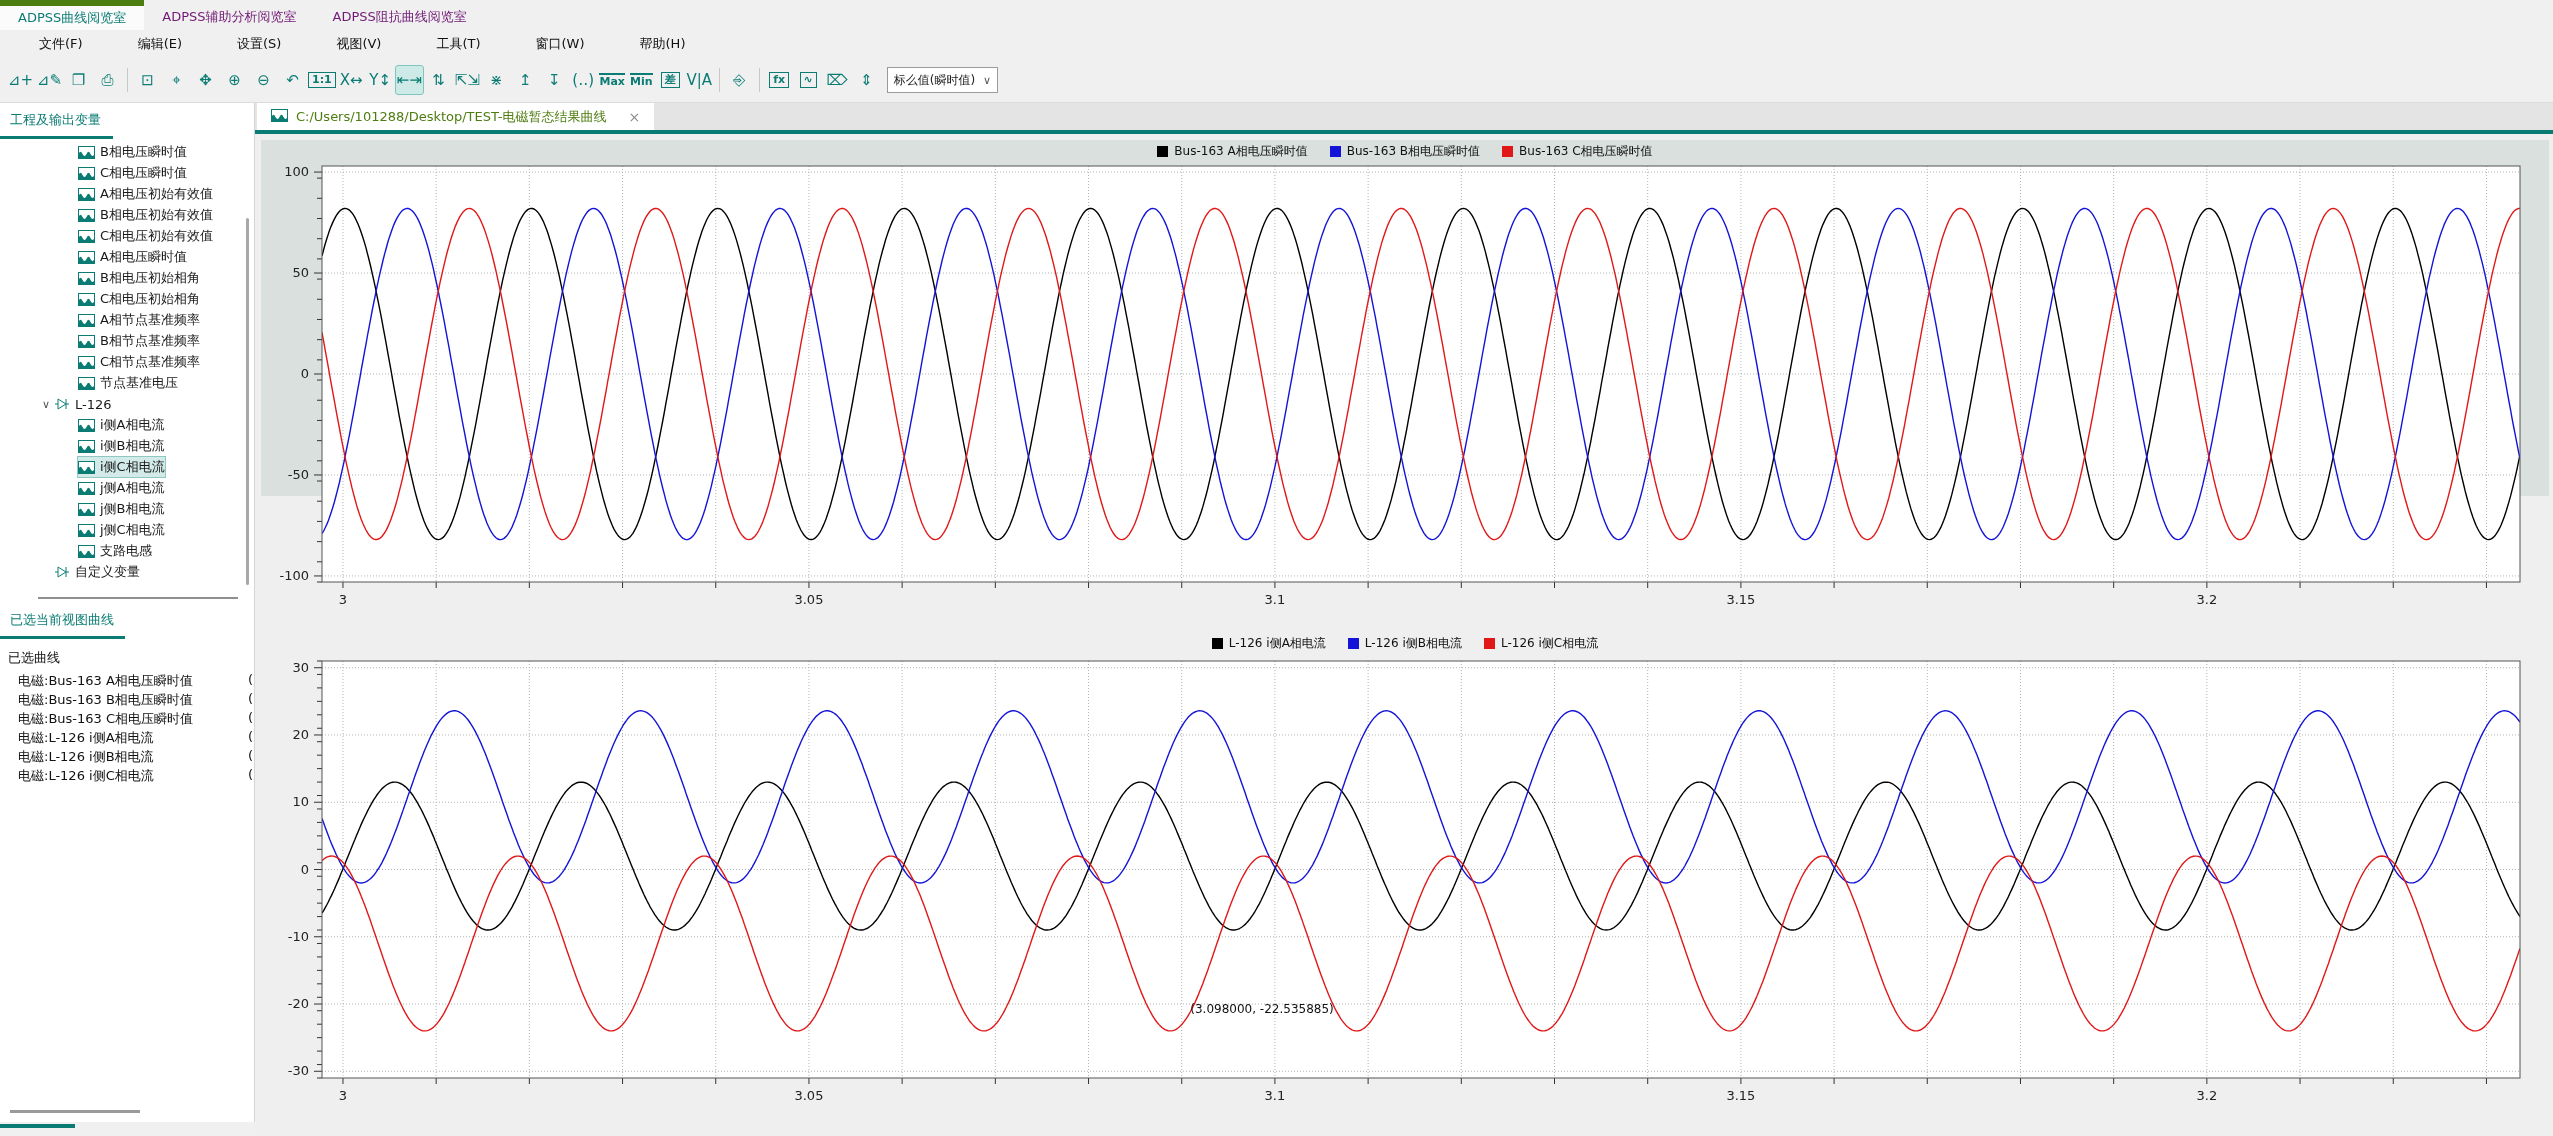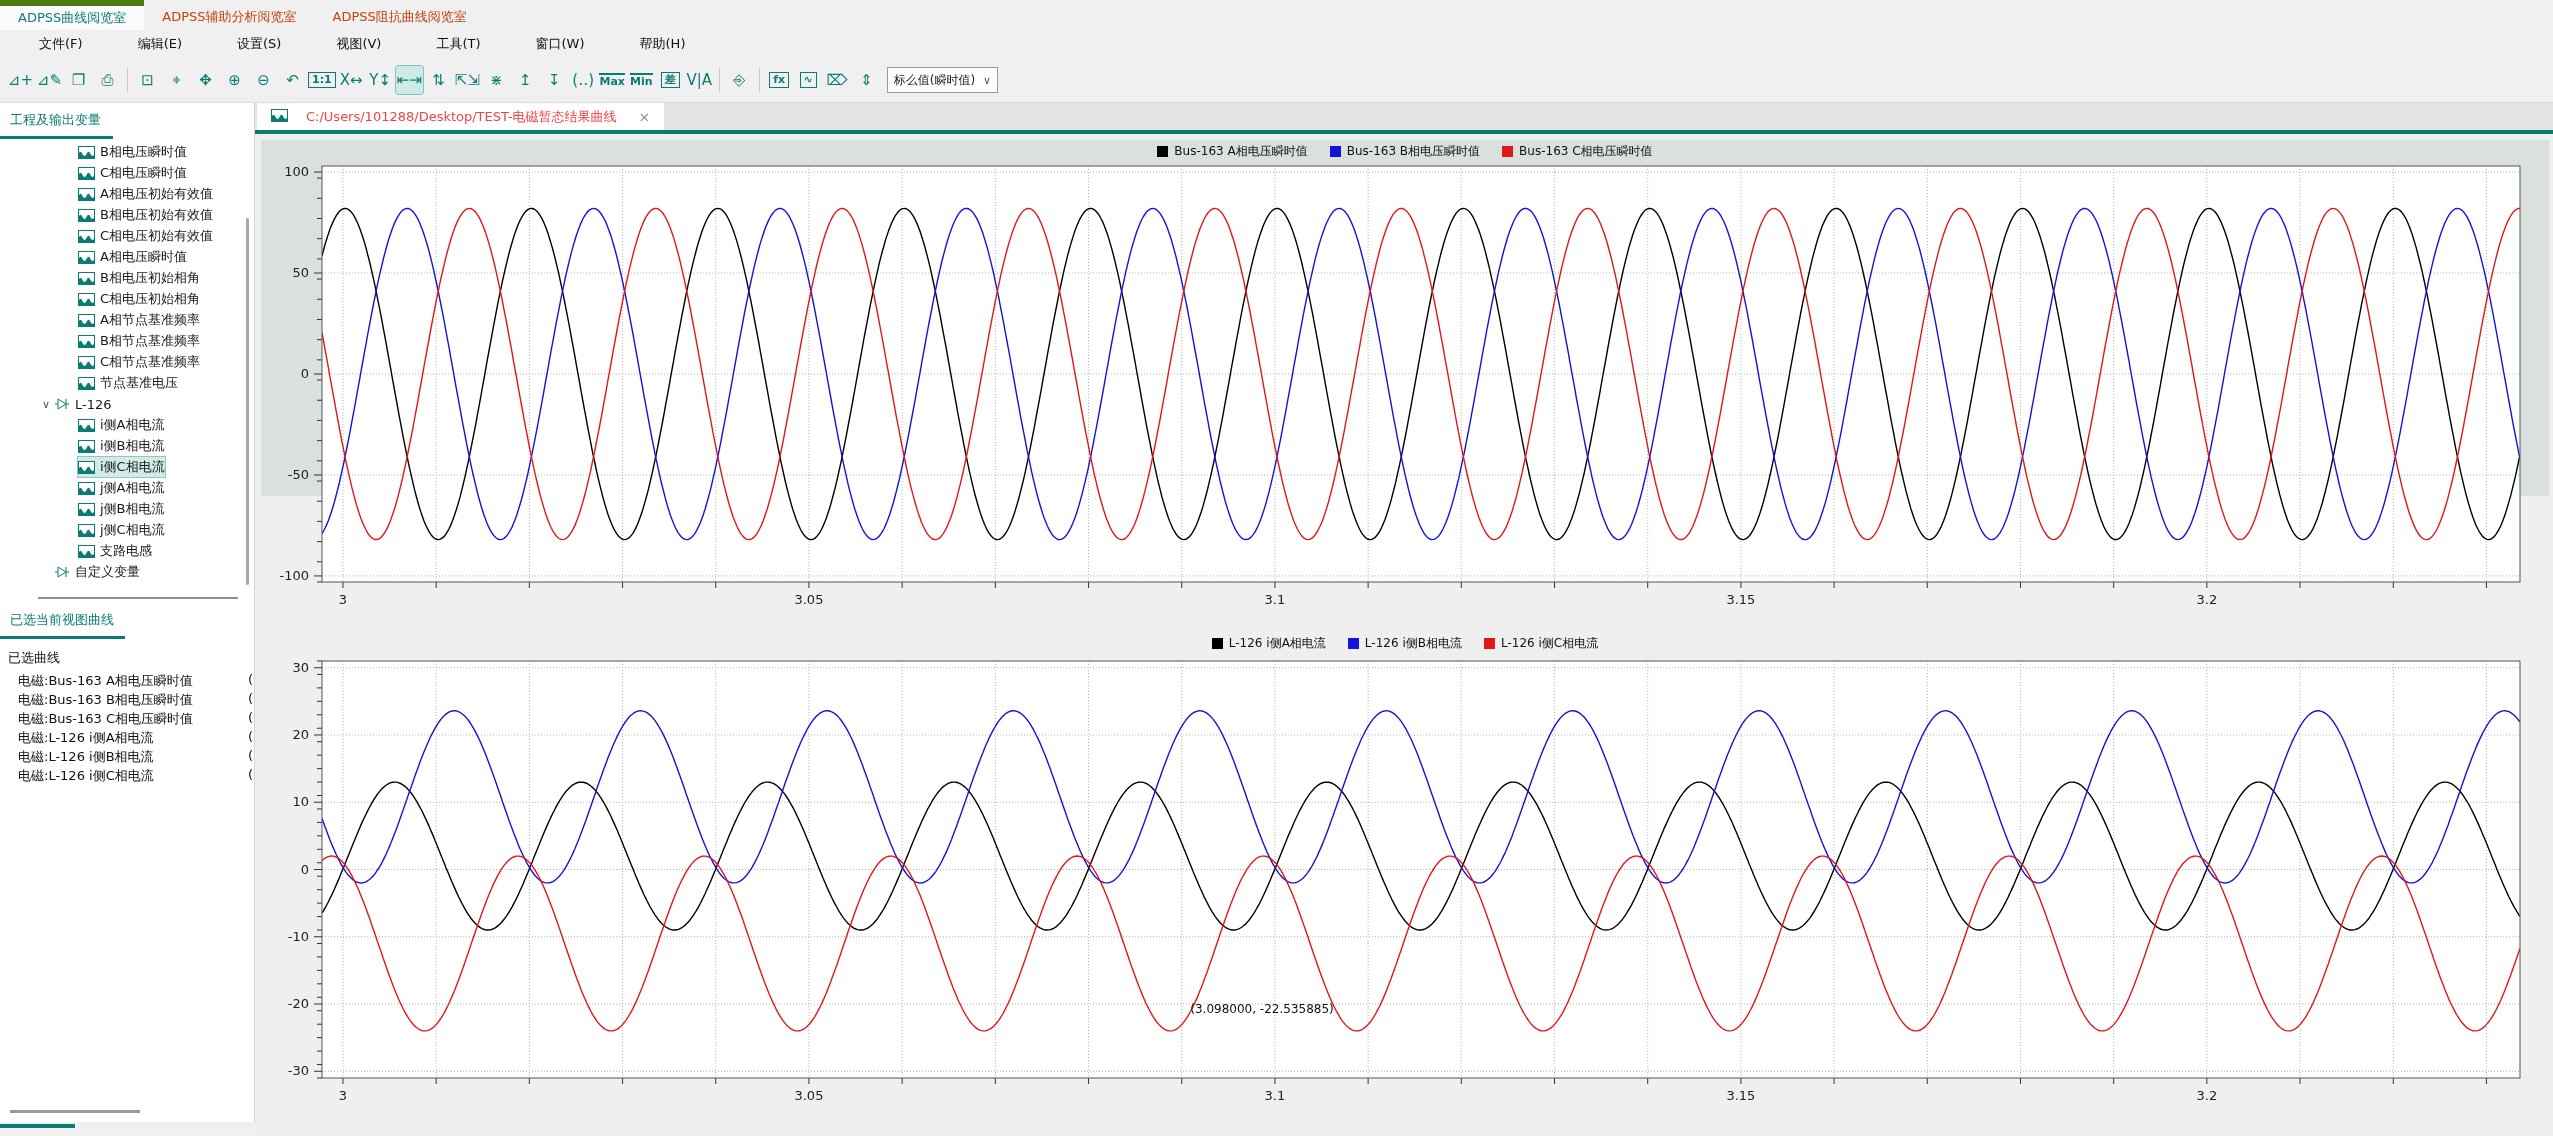--- a/index.html
+++ b/index.html
@@ -1,21 +1,21 @@
 <!DOCTYPE html>
 <html><head>
 <meta charset="utf-8">
 <style>
   html,body{margin:0;padding:0;}
   body{width:2553px;height:1136px;position:relative;overflow:hidden;
        background:#f0f0f0;font-family:"DejaVu Sans","Liberation Sans",sans-serif;
        -webkit-font-smoothing:antialiased;}
   
   #wintabs{position:absolute;left:0;top:0;width:100%;height:30px;background:#f0f0f0;display:flex;align-items:stretch;}
-  .wintab{padding:0 18px;display:flex;align-items:center;font-size:13px;color:#c2410c;border-top:3px solid transparent;cursor:default;}
+  .wintab{padding:0 18px;display:flex;align-items:center;font-size:13px;color:#701a75;border-top:3px solid transparent;cursor:default;}
   .wintab.active{background:#fbfbfb;border-top:6px solid #4d7c0f;color:#0b7c74;}
   #menubar{position:absolute;left:0;top:30px;width:100%;height:28px;background:#f0f0f0;display:flex;align-items:center;padding-left:10px;}
   .menu-item{font-size:13px;color:#111;padding:0 14px 0 4px;margin-right:12px;margin-left:25px;}
   #toolbar{position:absolute;left:0;top:58px;width:100%;height:45px;background:#f0f0f0;display:flex;align-items:center;padding-left:6px;border-bottom:1px solid #dcdcdc;box-sizing:border-box;}
   .tbtn{min-width:27px;height:28px;margin:0 1px;display:flex;align-items:center;justify-content:center;color:#0b7c74;font-size:15px;border-radius:2px;white-space:nowrap;}
   .tbtn.active{background:#cdeae7;outline:1px solid #7fc4bf;}
   .tbtn .boxed{border:1px solid #0b7c74;font-size:11px;font-weight:bold;padding:1px 3px;line-height:12px;}
   .tbtn .barred{border-top:2px solid #0b7c74;font-size:11px;font-weight:bold;line-height:13px;}
   .tsep{width:1px;height:24px;background:#c9c9c9;margin:0 5px;}
   #scale-dd{height:24px;margin-left:6px;background:#fff;border:1px solid #9a9a9a;display:flex;align-items:center;font-size:12px;color:#222;padding:0 6px;gap:8px;}
@@ -36,21 +36,21 @@
   .sel-row{position:absolute;left:0;width:255px;height:19px;font-size:13px;color:#111;white-space:nowrap;overflow:hidden;}
   .sel-row .txt{position:absolute;left:18px;top:1px;}
   .sel-row .clip{position:absolute;left:248px;top:1px;}
   #hscroll{position:absolute;left:10px;bottom:23px;width:130px;height:3px;background:#9a9a9a;}
   #bottom-strip{position:absolute;left:0;bottom:0;width:255px;height:14px;background:#f0f0f0;}
   #bottom-teal{position:absolute;left:0;bottom:8px;width:75px;height:4px;background:#0b7c74;}
   
   #chartregion{position:absolute;left:255px;top:103px;right:0;bottom:0;background:#efefef;}
   #doctabs{position:absolute;left:0;top:0;right:0;height:27px;background:#e4e4e4;}
   #doctab{position:absolute;left:2px;top:0;height:27px;background:#fff;display:flex;align-items:center;padding:0 14px;gap:8px;}
-  #doctab .path{font-size:13px;color:#ef4444;margin-left:10px;}
+  #doctab .path{font-size:13px;color:#4d7c0f;}
   #doctab .close{color:#8a8a8a;font-size:14px;margin-left:14px;}
   #doc-underline{position:absolute;left:0;top:27px;right:0;height:4px;background:#0b7c74;}
   .chart-panel{position:absolute;}
   .legend{position:absolute;left:0;top:3px;width:100%;display:flex;justify-content:center;gap:22px;align-items:center;}
   .legend .item{display:flex;align-items:center;gap:6px;font-size:12px;color:#111;}
   .legend .sw{width:11px;height:11px;display:inline-block;}
   svg text{font-family:"DejaVu Sans","Liberation Sans",sans-serif;}
 </style>
 </head>
 <body>

